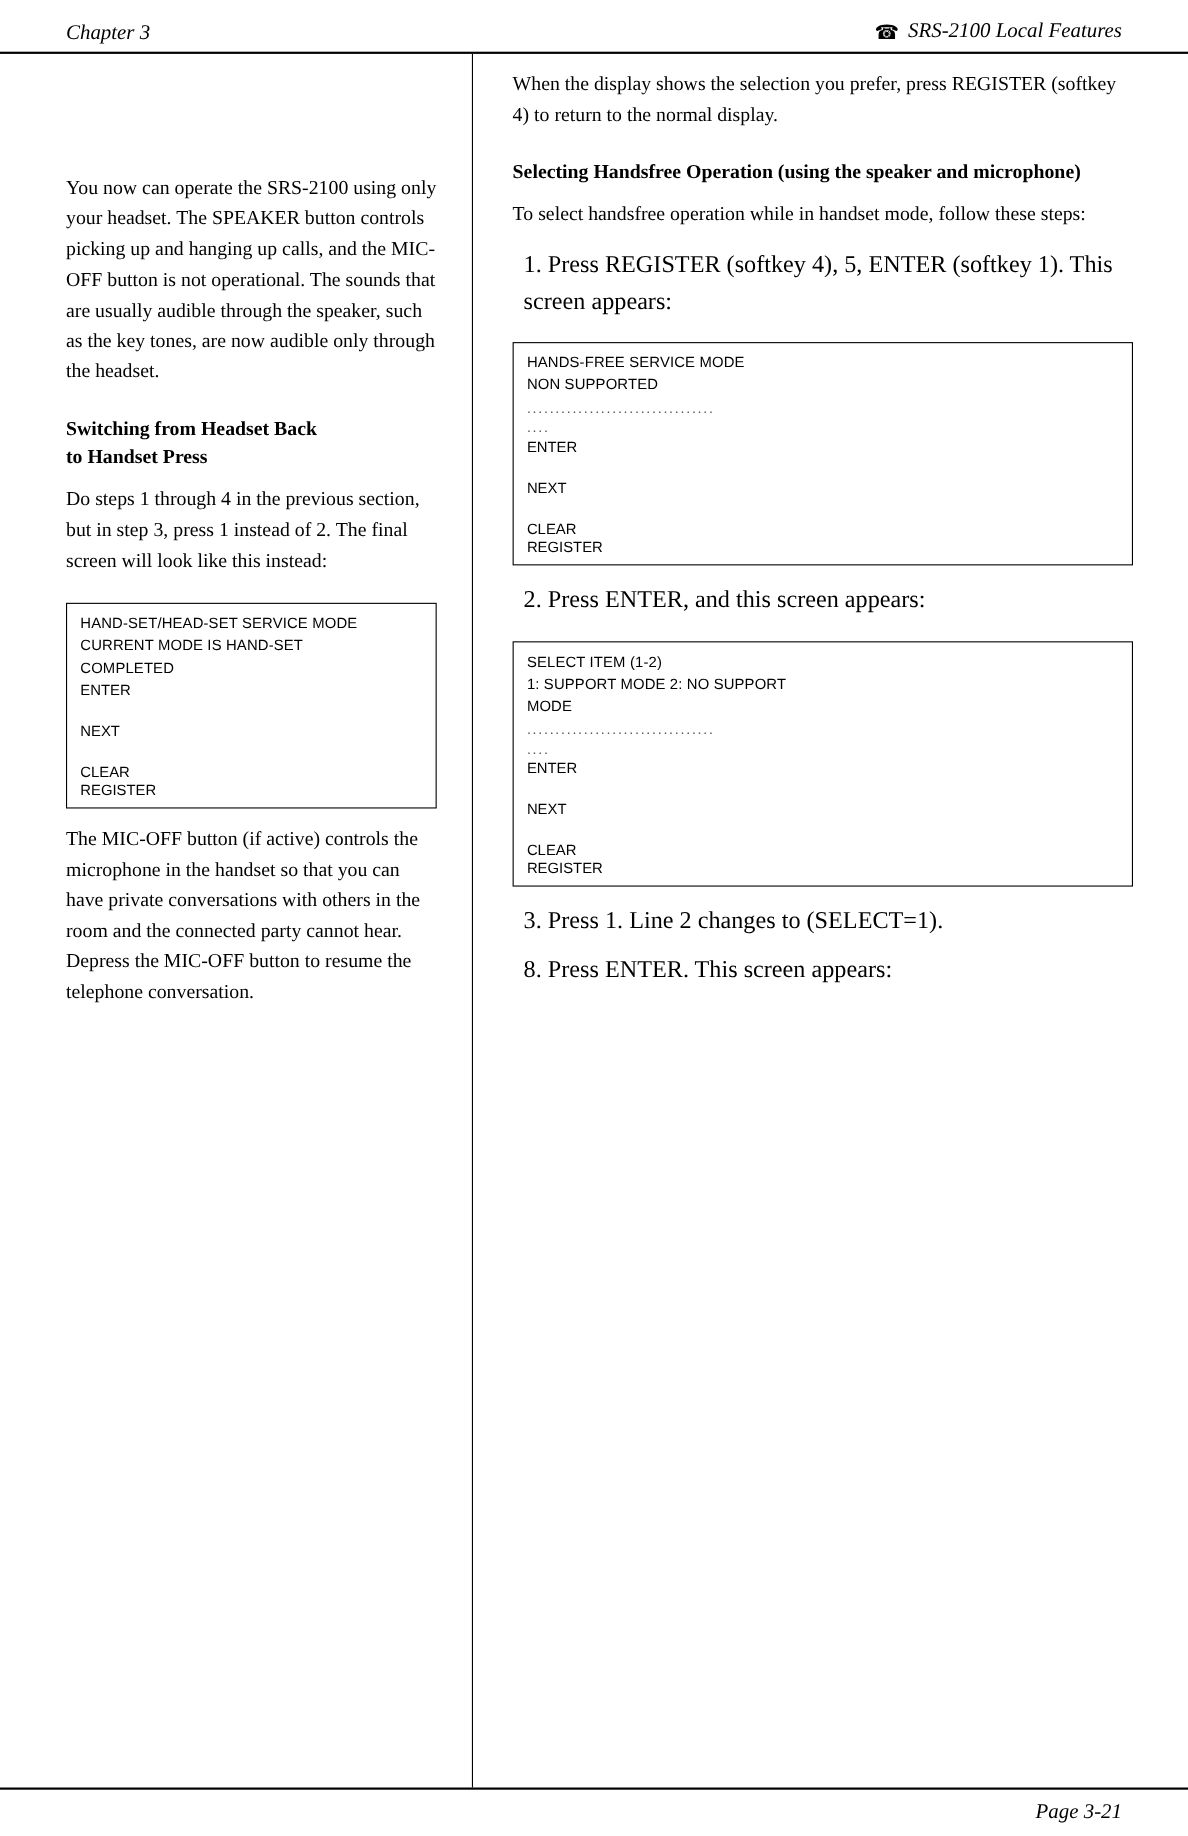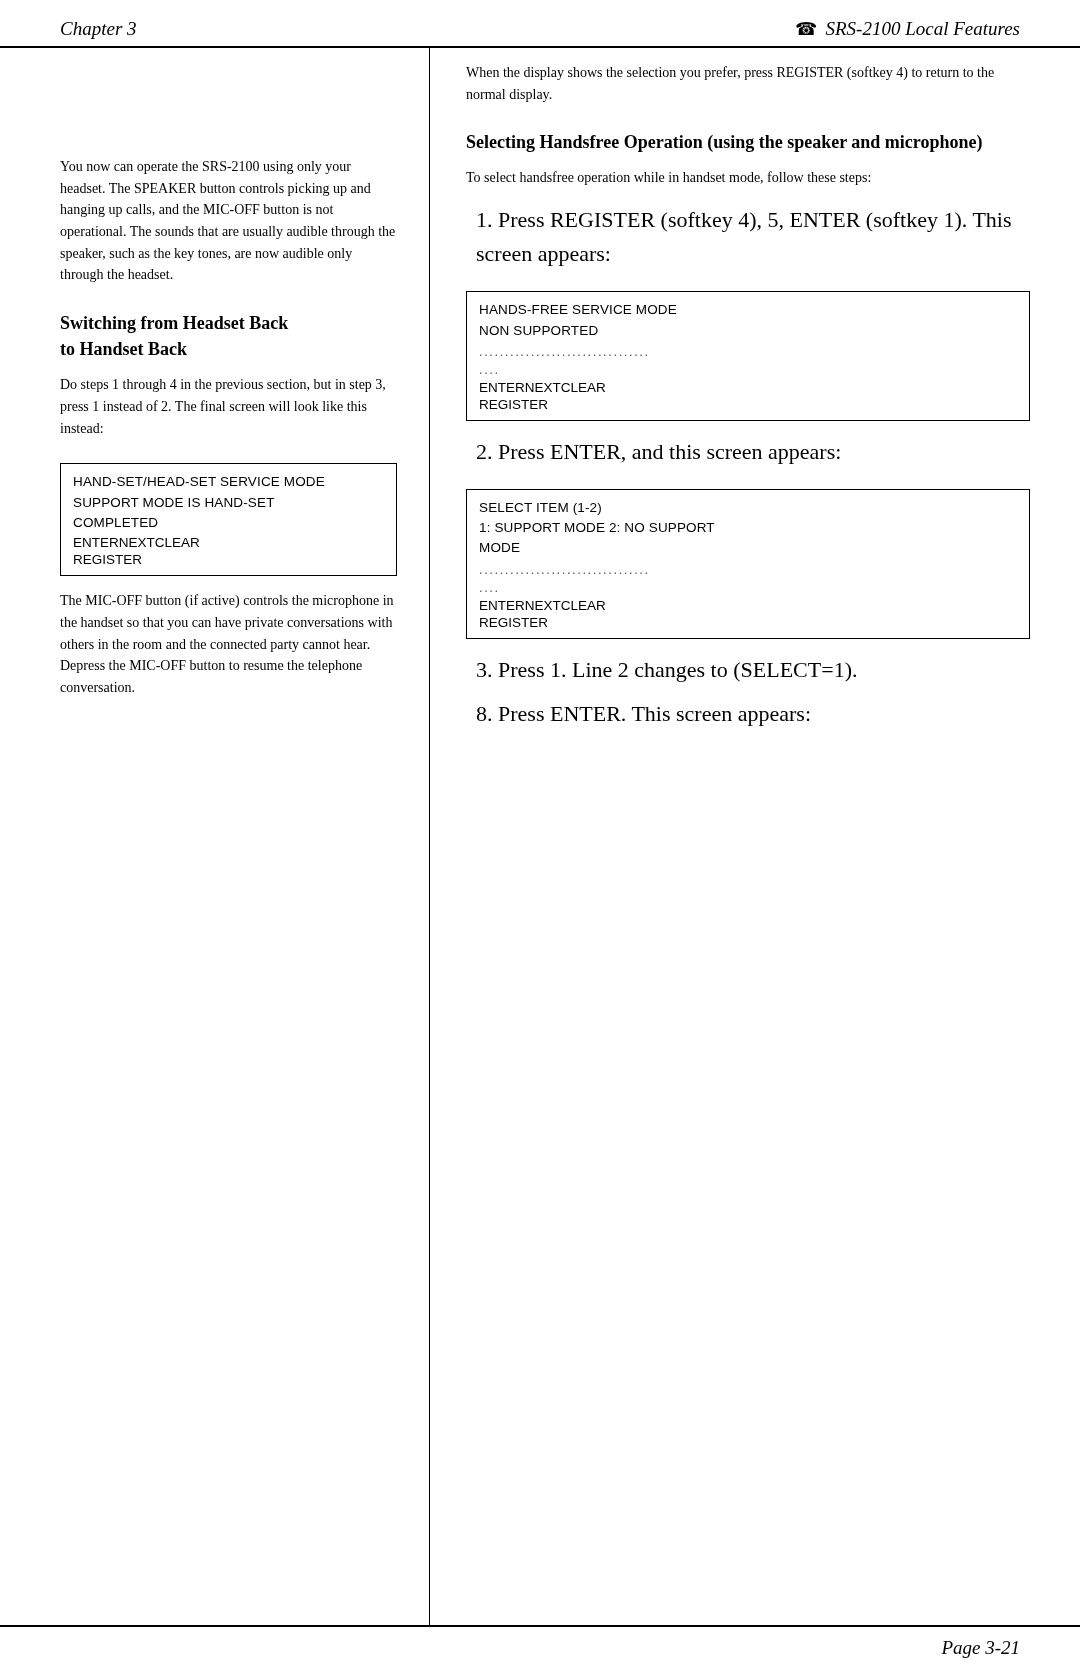--- a/index.html
+++ b/index.html
@@ -85,21 +85,21 @@
       align-items: flex-start;
     }
 
     .footer-page {
       font-style: italic;
       font-size: 19px;
     }
 
     
     .body-text {
-      font-size: 14px;
+      font-size: 18px;
       line-height: 1.55;
       margin-bottom: 14px;
     }
 
     .section-heading {
       font-size: 18px;
       font-weight: bold;
       line-height: 1.45;
       margin-bottom: 12px;
       margin-top: 10px;
@@ -138,21 +138,23 @@
     .screen-box .screen-short-dots {
       display: block;
       letter-spacing: 0.12em;
       color: #555;
       font-size: 13px;
       margin-bottom: 3px;
     }
 
     .screen-box .screen-softkeys {
       display: flex;
+      gap: 22px;
       margin-top: 2px;
+      flex-direction: column;
     }
 
     .screen-box .screen-softkeys span {
       font-size: 13.5px;
     }
 
     .screen-box .screen-register {
       font-size: 13.5px;
       margin-top: 2px;
     }
@@ -181,28 +183,28 @@
   <div class="content-area">
 
     <div class="left-col">
 
       <div class="top-spacer-large"></div>
 
       <p class="body-text">You now can operate the SRS-2100 using only your headset. The SPEAKER button controls picking up and hanging up calls, and the MIC-OFF button is not operational. The sounds that are usually audible through the speaker, such as the key tones, are now audible only through the headset.</p>
 
       <div class="section-heading">
         <span>Switching from Headset Back</span><br>
-        <span>to Handset Back</span>
+        <span>to Handset Press</span>
       </div>
 
       <p class="body-text">Do steps 1 through 4 in the previous section, but in step 3, press 1 instead of 2.  The final screen will look like this instead:</p>
 
       <div class="screen-box">
         <span class="screen-line">HAND-SET/HEAD-SET SERVICE MODE</span>
-        <span class="screen-line">SUPPORT MODE IS HAND-SET</span>
+        <span class="screen-line">CURRENT MODE IS HAND-SET</span>
         <span class="screen-line">  COMPLETED</span>
         <div class="screen-softkeys">
           <span>ENTER</span>
           <span>NEXT</span>
           <span>CLEAR</span>
         </div>
         <div class="screen-register">REGISTER</div>
       </div>
 
       <p class="body-text">The MIC-OFF button (if active) controls the microphone in the handset so that you can have private conversations with others in the room and the connected party cannot hear.  Depress the MIC-OFF button to resume the telephone conversation.</p>

